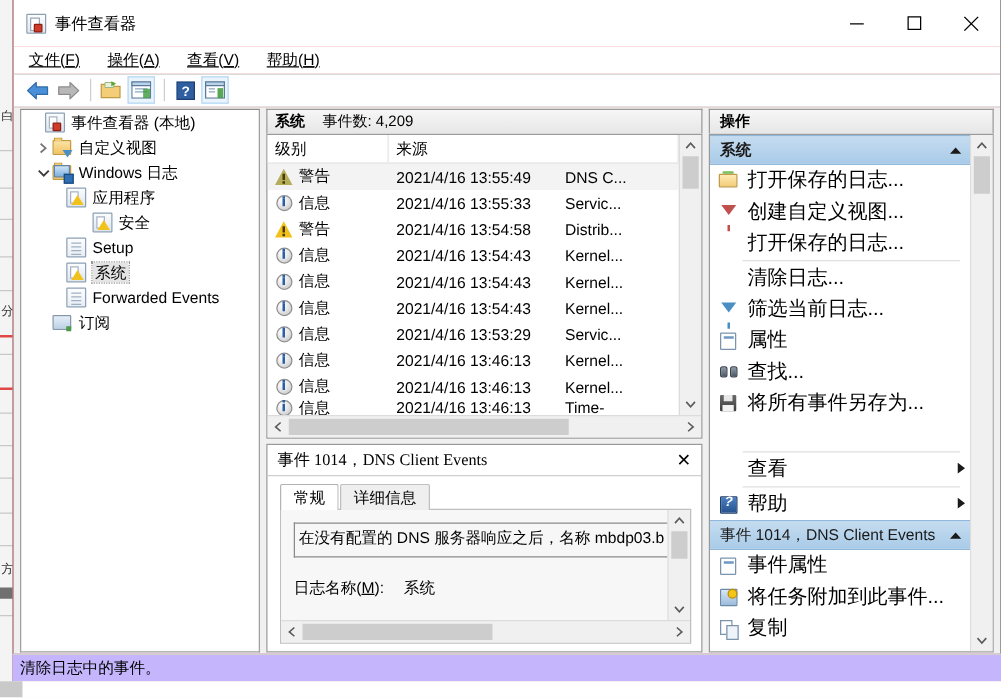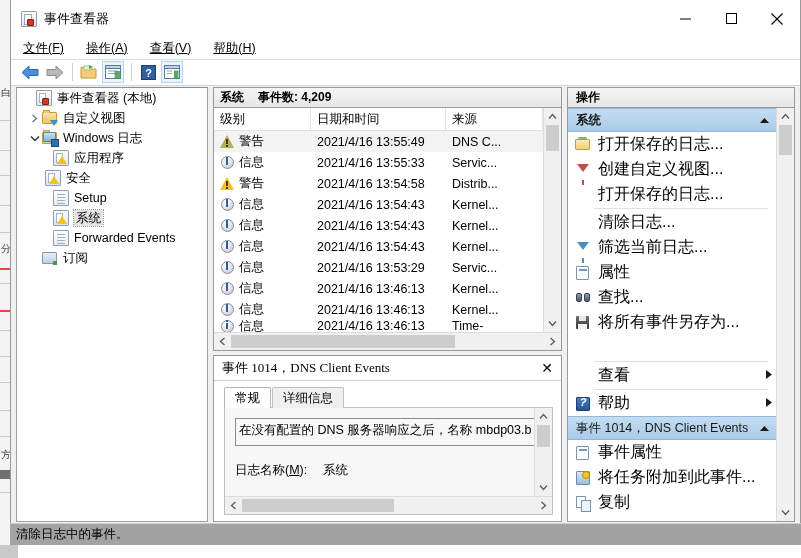--- a/index.html
+++ b/index.html
@@ -214,21 +214,21 @@
     background: linear-gradient(180deg,#f6f6f6 0%,#e6e6e6 100%);
     border: 1px solid #9a9a9a;
     border-bottom: none;
     box-sizing: border-box;
     display: flex; align-items: center;
     padding-left: 6px;
     font-weight: bold;
     font-size: 12px;
     white-space: nowrap;
   }
-  .pane-head .cnt { font-weight: bold; margin-left: 14px; }
+  .pane-head .cnt { font-weight: normal; margin-left: 14px; }
 
   #list-wrap {
     height: 244px;
     border: 1px solid #9a9a9a;
     background: #ffffff;
     box-sizing: border-box;
     display: flex; flex-direction: column;
     position: relative;
     overflow: hidden;
   }
@@ -428,21 +428,21 @@
   .ic-copy { position:absolute; left:2px; top:2px; width:10px;height:12px;
     background:#fff;border:1px solid #7b93ad;box-sizing:border-box;}
   .ic-copy:after{content:"";position:absolute;left:4px;top:3px;width:10px;height:12px;
     background:#eef3f8;border:1px solid #7b93ad;box-sizing:border-box;}
 
   
   #statusbar {
     position: absolute;
     left: 10px; top: 523px;
     width: 791px; height: 22px;
-    background: #a3a3a3;
+    background: #c4b5fd;
     border-top: 1px solid #d0d0d0;
     display:flex; align-items:center;
     padding-left: 6px;
     font-size: 12.5px;
     box-sizing: border-box;
   }
   #bottom-strip {
     position:absolute; left:0; top:545px; width:801px; height:13px;
     background:#ffffff;
   }
@@ -591,21 +591,21 @@
       </div>
 
       <div class="tree-row" style="padding-left:36px">
         <div class="ticon ico-log">
             <div class="pg"></div>
             <div class="warn" style="right:1px;bottom:1px"></div>
           </div>
         <div class="tlabel">应用程序</div>
       </div>
 
-      <div class="tree-row" style="padding-left:28px">
+      <div class="tree-row" style="padding-left:57px">
         <div class="ticon ico-log">
             <div class="pg"></div>
             <div class="warn" style="right:1px;bottom:1px"></div>
           </div>
         <div class="tlabel">安全</div>
       </div>
 
       <div class="tree-row" style="padding-left:36px">
         <div class="ticon ico-plain">
           <div class="ln" style="top:3px"></div>
@@ -649,21 +649,20 @@
       <div class="pane-head">
         <span>系统</span>
         <span class="cnt">事件数: 4,209</span>
       </div>
 
       <div id="list-wrap">
         <div id="list-inner">
           <div id="list-cols">
             <div class="lv-header">
               <div class="lv-th" style="width:97px;flex:0 0 97px">级别</div>
-              <div class="lv-th" style="width:135px;flex:0 0 135px">日期和时间</div>
               <div class="lv-th" style="flex:1">来源</div>
             </div>
             <div class="lv-rows">
 
               <div class="lv-row sel">
                 <div class="lv-td" style="width:97px;flex:0 0 97px">
                   <span class="sev-ico">
                       <i class="sev-warn-tri dim"></i>
                       <i class="sev-warn-ex"></i>
                     </span>

